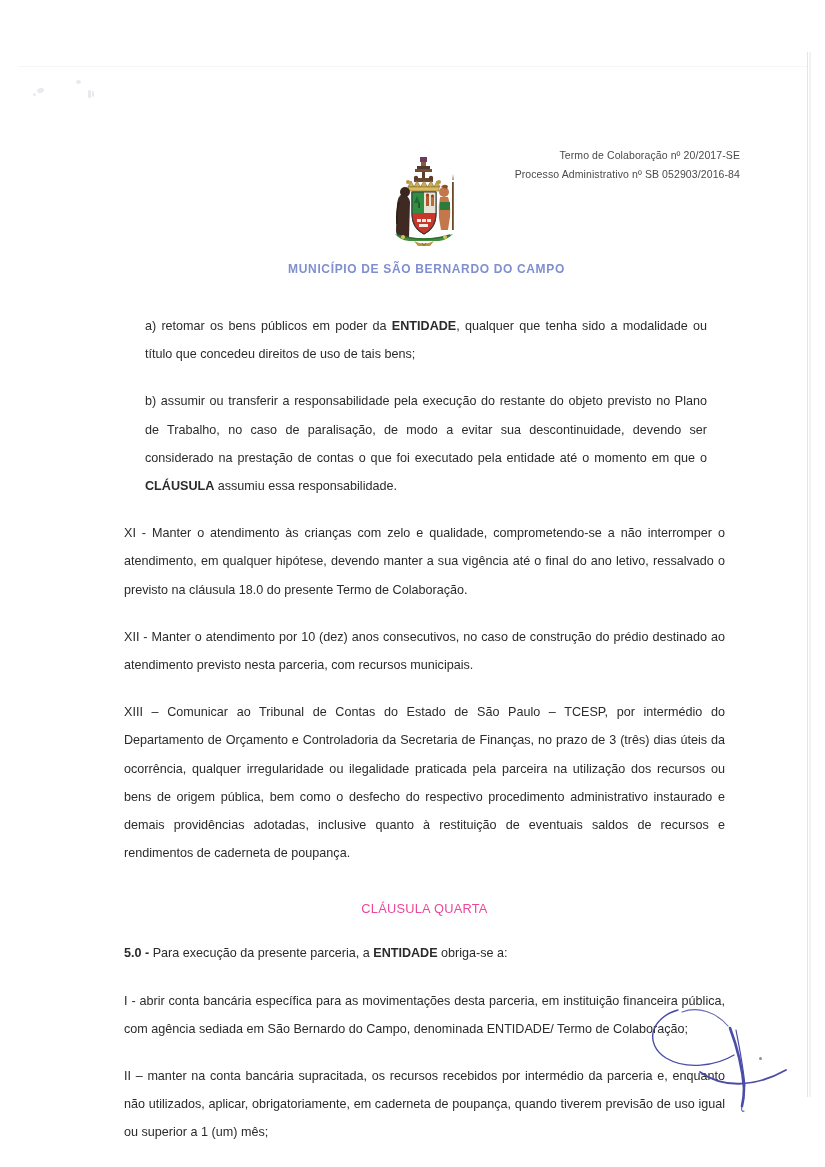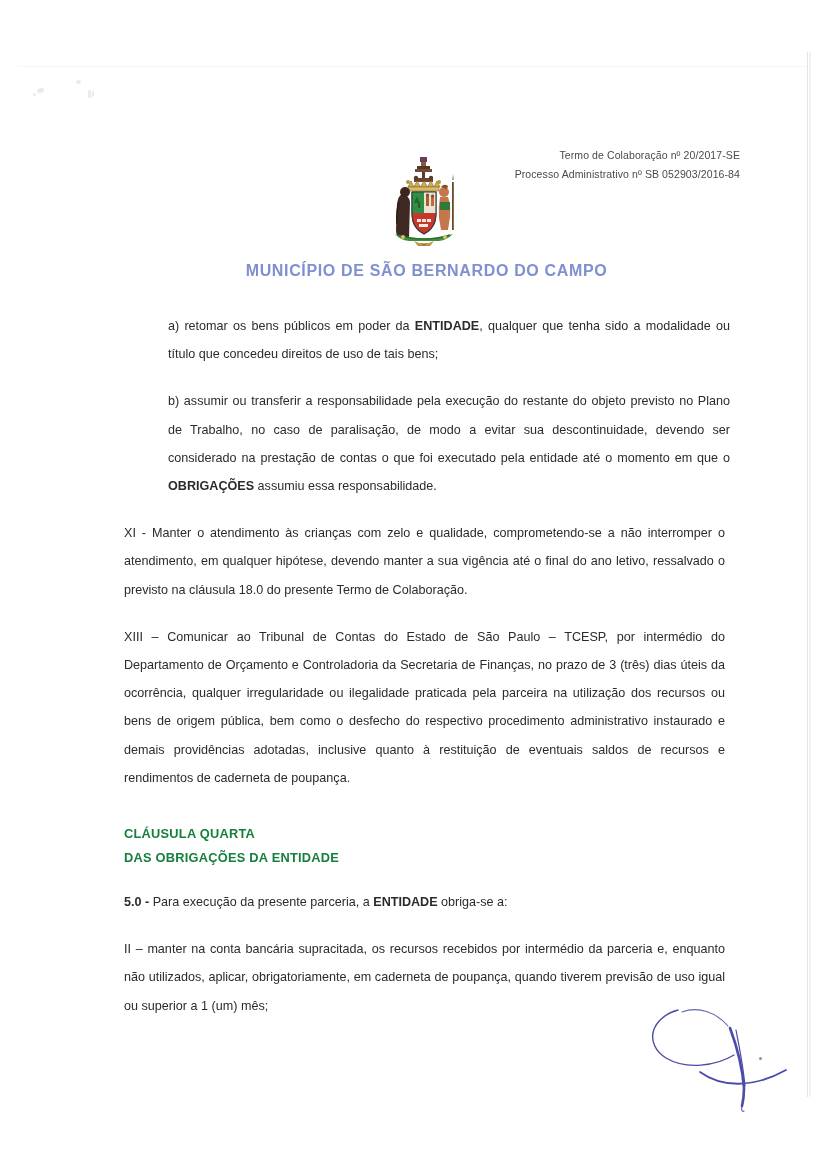--- a/index.html
+++ b/index.html
@@ -88,21 +88,21 @@
     height: 92px;
   }
 
   .muni-title {
     position: absolute;
     top: 262px;
     left: 0;
     width: 825px;
     text-align: center;
     color: #7f8fd0;
-    font-size: 16px;
+    font-size: 12px;
     font-weight: 600;
     letter-spacing: .65px;
     padding-left: 28px;
     box-sizing: border-box;
   }
 
   
   .body-area {
     position: absolute;
     left: 124px;
@@ -114,31 +114,32 @@
     margin: 0 0 19px 0;
     color: #2b2b2b;
     font-size: 12.6px;
     line-height: 28.2px;
     text-align: justify;
     text-justify: inter-word;
   }
   p.para:last-child { margin-bottom: 0; }
 
   p.para.sub {
-    margin-left: 44px;
+    margin-left: 21px;
     width: 562px;
   }
 
   b, strong { font-weight: bold; }
 
   .clause-head {
     margin: 30px 0 18px 0;
-    color: #15803d;
+    text-align: center;
+    color: #ec4899;
     font-size: 12.8px;
-    font-weight: bold;
+    font-weight: normal;
     line-height: 24px;
     letter-spacing: .25px;
   }
   .clause-head div { white-space: nowrap; }
 
   
   .signature {
     position: absolute;
     left: 630px;
     top: 992px;
@@ -244,30 +245,31 @@
       </g>
     </svg>
 
   </div>
 
   <div class="muni-title">MUNICÍPIO DE SÃO BERNARDO DO CAMPO</div>
 
   <div class="body-area">
 
     <p class="para sub">a) retomar os bens públicos em poder da <b>ENTIDADE</b>, qualquer que tenha sido a modalidade ou título que concedeu direitos de uso de tais bens;</p>
-    <p class="para sub">b) assumir ou transferir a responsabilidade pela execução do restante do objeto previsto no Plano de Trabalho, no caso de paralisação, de modo a evitar sua descontinuidade, devendo ser considerado na prestação de contas o que foi executado pela entidade até o momento em que o <b>OBRIGAÇÕES</b> assumiu essa responsabilidade.</p>
+    <p class="para sub">b) assumir ou transferir a responsabilidade pela execução do restante do objeto previsto no Plano de Trabalho, no caso de paralisação, de modo a evitar sua descontinuidade, devendo ser considerado na prestação de contas o que foi executado pela entidade até o momento em que o <b>CLÁUSULA</b> assumiu essa responsabilidade.</p>
     <p class="para">XI - Manter o atendimento às crianças com zelo e qualidade, comprometendo-se a não interromper o atendimento, em qualquer hipótese, devendo manter a sua vigência até o final do ano letivo, ressalvado o previsto na cláusula 18.0 do presente Termo de Colaboração.</p>
+    <p class="para">XII - Manter o atendimento por 10 (dez) anos consecutivos, no caso de construção do prédio destinado ao atendimento previsto nesta parceria, com recursos municipais.</p>
     <p class="para">XIII – Comunicar ao Tribunal de Contas do Estado de São Paulo – TCESP, por intermédio do Departamento de Orçamento e Controladoria da Secretaria de Finanças, no prazo de 3 (três) dias úteis da ocorrência, qualquer irregularidade ou ilegalidade praticada pela parceira na utilização dos recursos ou bens de origem pública, bem como o desfecho do respectivo procedimento administrativo instaurado e demais providências adotadas, inclusive quanto à restituição de eventuais saldos de recursos e rendimentos de caderneta de poupança.</p>
 
     <div class="clause-head">
       <div>CLÁUSULA QUARTA</div>
-      <div>DAS OBRIGAÇÕES DA ENTIDADE</div>
     </div>
 
     <p class="para"><b>5.0 -</b> Para execução da presente parceria, a <b>ENTIDADE</b> obriga-se a:</p>
+    <p class="para">I - abrir conta bancária específica para as movimentações desta parceria, em instituição financeira pública, com agência sediada em São Bernardo do Campo, denominada ENTIDADE/ Termo de Colaboração;</p>
     <p class="para">II – manter na conta bancária supracitada, os recursos recebidos por intermédio da parceria e, enquanto não utilizados, aplicar, obrigatoriamente, em caderneta de poupança, quando tiverem previsão de uso igual ou superior a 1 (um) mês;</p>
 
   </div>
 
   <svg class="signature" viewBox="0 0 180 125">
     <g fill="none" stroke="#4a4ca8" stroke-linecap="round" stroke-linejoin="round">
 
       <path d="M48 18 C20 26 14 52 36 66 C56 78 86 74 104 63" stroke-width="1.4"></path>
 
       <path d="M100 36 C106 52 112 70 114 96 C114 104 113 110 112 114" stroke-width="2.6"></path>

